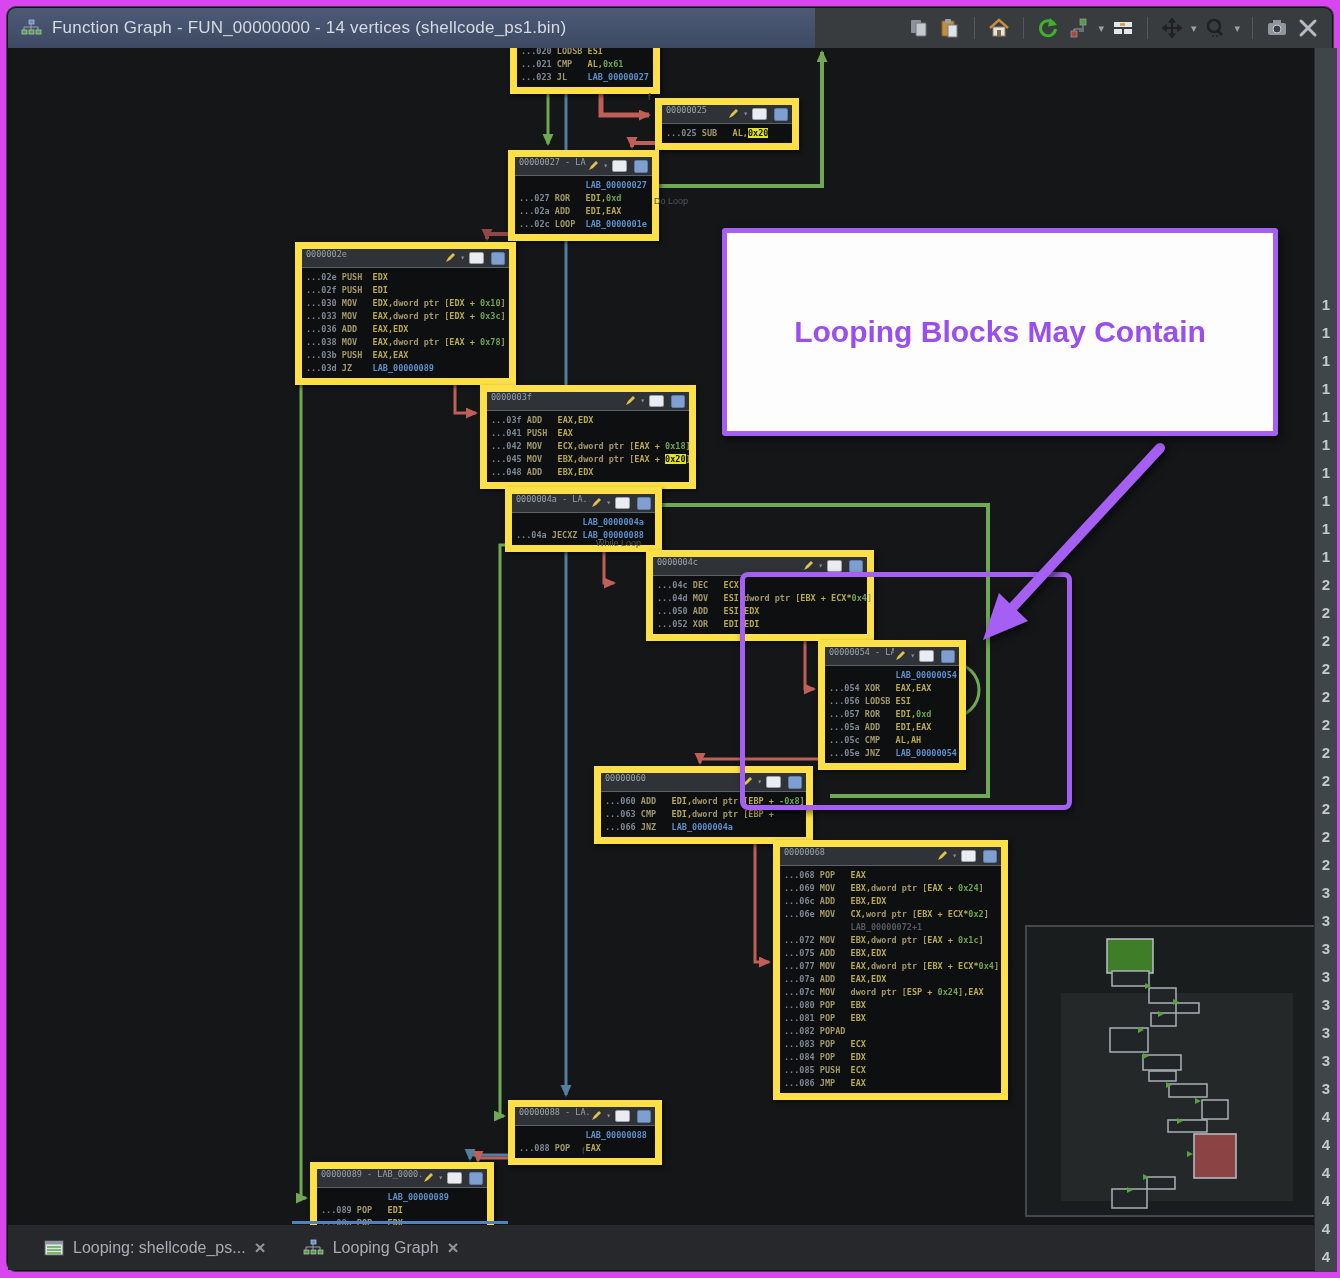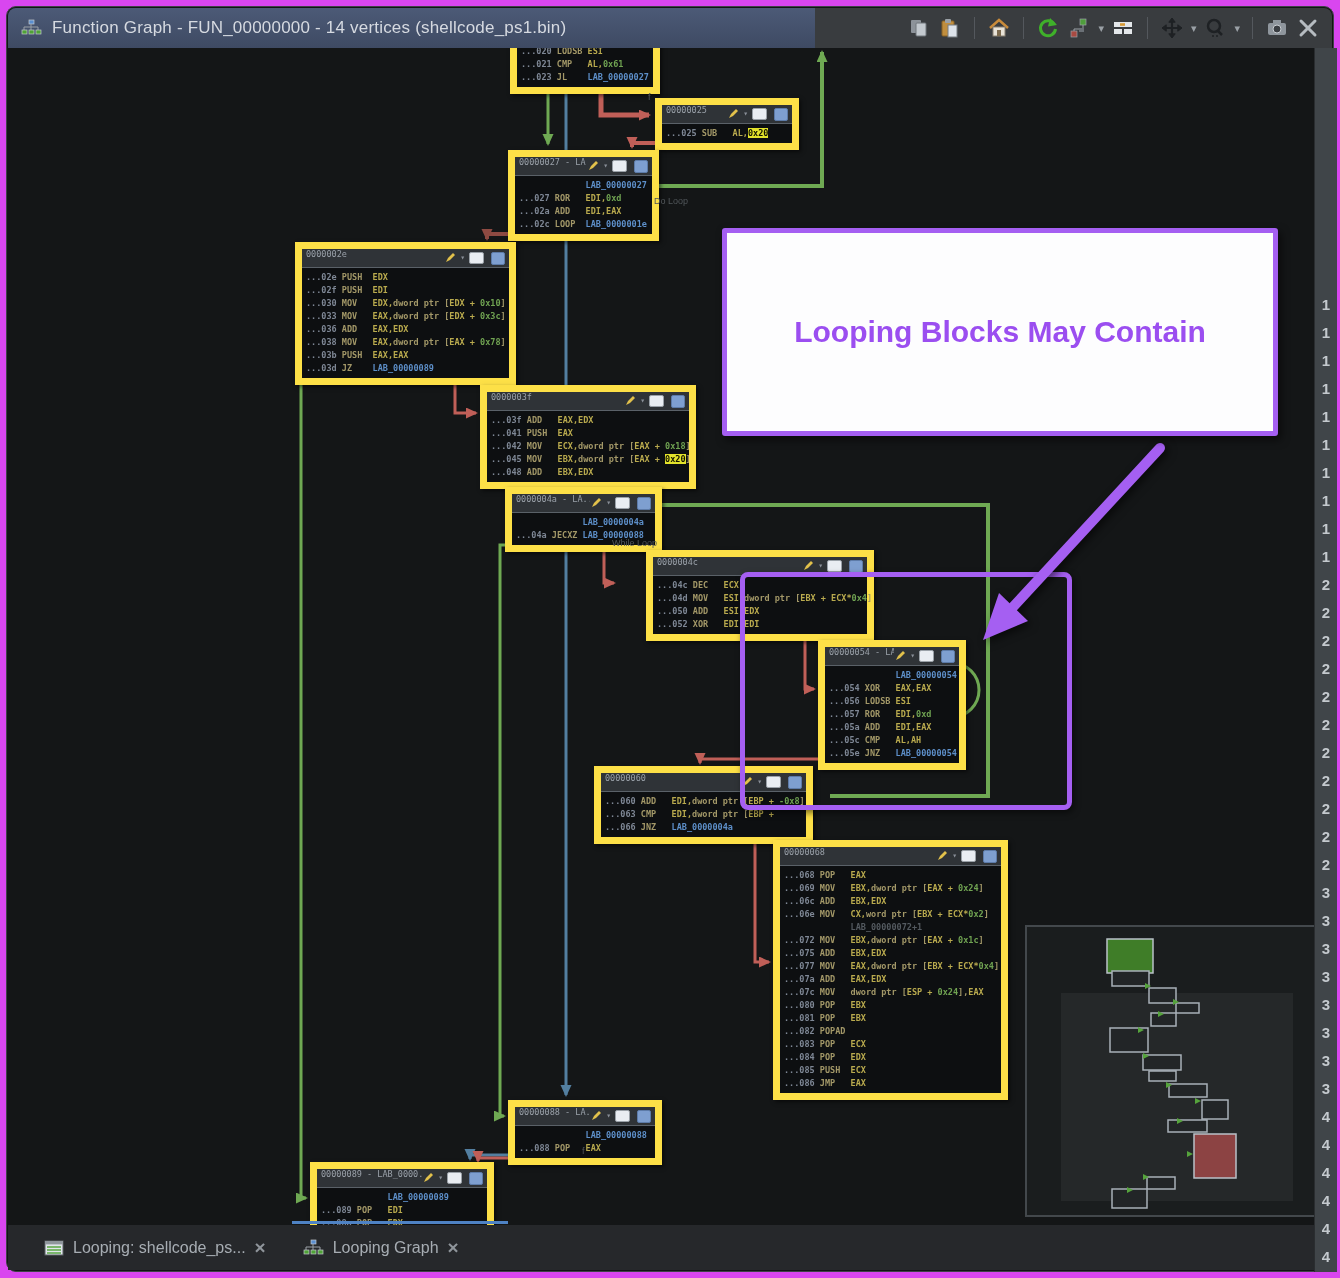--- a/index.html
+++ b/index.html
@@ -427,21 +427,21 @@
           </div>
           <div class="gbody">
             <div class="bline"><span class="c-label">             LAB_00000089</span></div>
             <div class="bline"><span class="c-addr">...089 </span><span class="c-mn">POP   </span><span class="c-reg">EDI</span></div>
             <div class="bline"><span class="c-addr">...08a </span><span class="c-mn">POP   </span><span class="c-reg">EDX</span></div>
           </div>
         </div>
       </div>
     <div id="labels-layer">
         <span class="flabel" style="left: 644px; top: 148px;">Do Loop</span>
-        <span class="flabel" style="left: 602px; top: 490px;">While Loop</span>
+        <span class="flabel" style="left: 586px; top: 490px;">While Loop</span>
         <span class="flabel" style="left: 638px; top: 44px;">f</span>
         <span class="flabel" style="left: 572px; top: 1098px;">f</span>
       </div>
     <div id="hl-rect" style="left: 730px; top: 524px; width: 322px; height: 228px;"></div>
     <svg id="overlay-svg" width="1304" height="1177" viewBox="10 48 1304 1177">
         <g style="filter: drop-shadow(3px 3px 4px rgba(0,0,0,.6))">
           <line x1="1160" y1="448" x2="1013" y2="607" stroke="#a55ff2" stroke-width="10" stroke-linecap="round"></line>
           <polygon points="983,640 999,593 1028,621" fill="#a55ff2"></polygon>
         </g>
       </svg>

